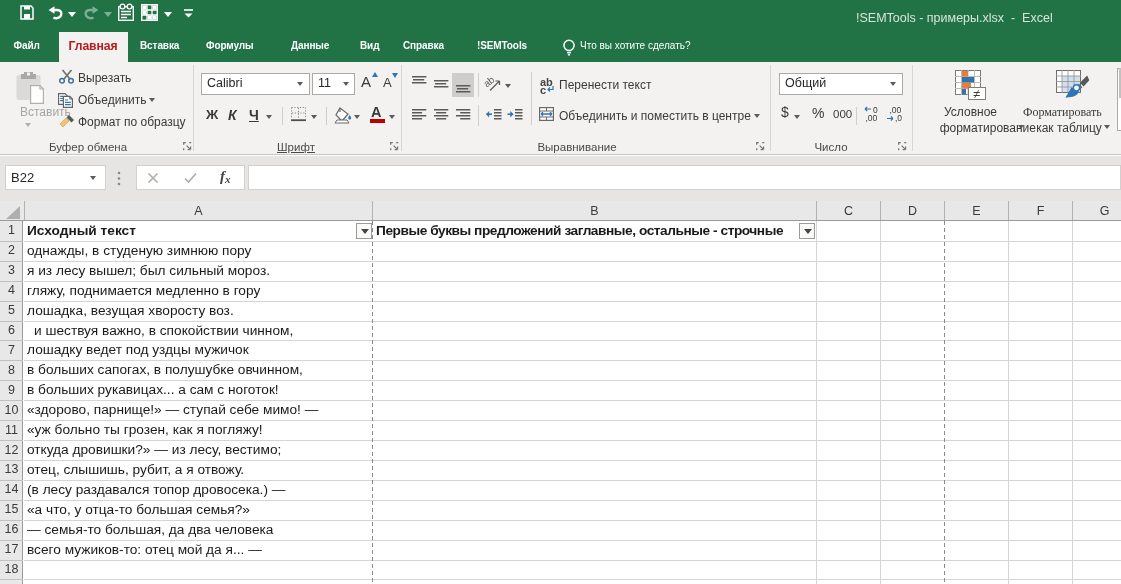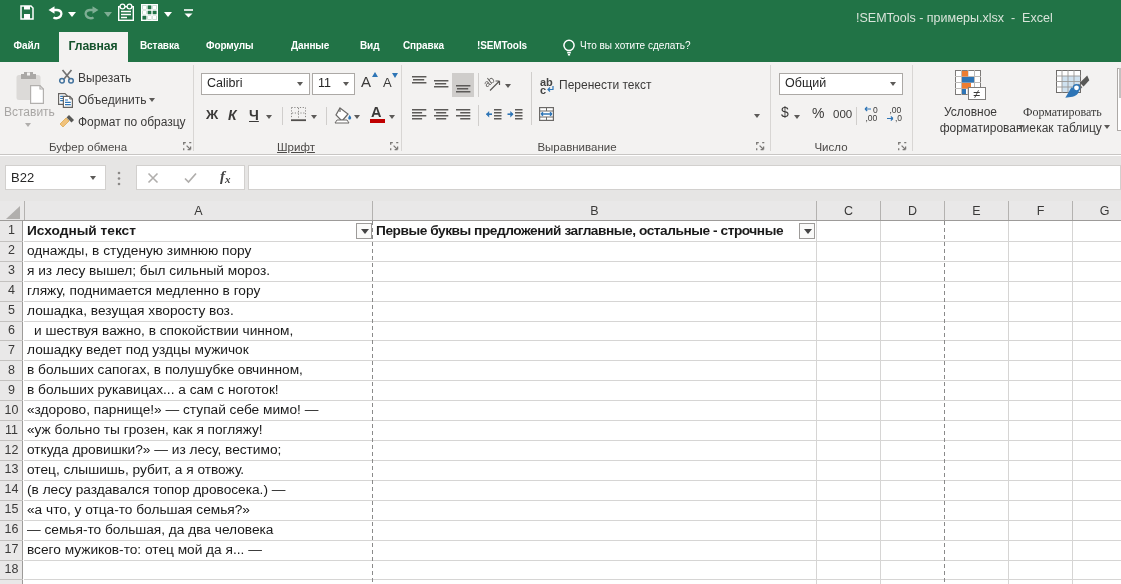--- a/index.html
+++ b/index.html
@@ -4,21 +4,21 @@
 <style>
   * { margin:0; padding:0; box-sizing:border-box; }
   html,body { width:1121px; height:584px; overflow:hidden; font-family:"Liberation Sans",sans-serif; }
   .abs { position:absolute; }
   #app { position:relative; width:1121px; height:584px; background:#fff; }
   svg { position:absolute; overflow:visible; }
   
   #titlebar { left:0; top:0; width:1121px; height:32px; background:#217346; }
   #tabrow   { left:0; top:32px; width:1121px; height:30px; background:#217346; }
   .tab { position:absolute; top:0; height:30px; line-height:27px; color:#fff; font-size:10px; font-weight:bold; letter-spacing:-0.1px; }
-  #activetab { position:absolute; left:58.5px; top:0; width:69px; height:31px; background:#f3f2f1; color:#14532d; text-align:center; line-height:28px; font-size:12.2px; font-weight:bold; letter-spacing:-0.1px; }
+  #activetab { position:absolute; left:58.5px; top:0; width:69px; height:31px; background:#f3f2f1; color:#b91c1c; text-align:center; line-height:28px; font-size:12.2px; font-weight:bold; letter-spacing:-0.1px; }
   #title-text { position:absolute; left:856px; top:0; width:220px; height:32px; line-height:36px; color:#d9e4da; font-size:12.5px; white-space:nowrap; }
   
   #ribbon { left:0; top:62px; width:1121px; height:93px; background:#f3f2f1; border-bottom:1px solid #c8c6c4; }
   .vsep { position:absolute; top:3px; height:86px; width:1px; background:#d8d6d4; }
   .vsep2 { position:absolute; width:1px; background:#d0cecc; }
   .glabel { position:absolute; top:79px; height:14px; font-size:11.5px; color:#4b4947; text-align:center; white-space:nowrap; }
   .rbtxt { position:absolute; font-size:12px; color:#3b3a39; white-space:nowrap; }
   .caret { position:absolute; width:0; height:0; border-left:3.5px solid transparent; border-right:3.5px solid transparent; border-top:4px solid #5c5a58; }
   .combo { position:absolute; background:#fff; border:1px solid #aca9a6; }
   .launcher { position:absolute; width:10px; height:10px; }
@@ -115,21 +115,21 @@
     <div class="glabel" style="left:517px; width:120px;">Выравнивание</div>
     <div class="glabel" style="left:771px; width:120px;">Число</div>
 
     <svg style="left:16px; top:6px;" width="28" height="36" viewBox="0 0 28 36">
       <rect x="0.5" y="7" width="24" height="25" rx="2.5" fill="#dcdad8"></rect>
       <path d="M8 4 H17 V8 H8 Z M5 6 H20 V11 H5 Z" fill="#aaa8a6"></path>
       <rect x="11" y="4.5" width="3" height="3" fill="#f3f2f1"></rect>
       <path d="M14.6 17.6 H24 L27.4 21 V35.4 H14.6 Z" fill="#fff" stroke="#b2b0ae" stroke-width="1.2"></path>
       <path d="M24 17.6 V21 H27.4" fill="none" stroke="#b2b0ae" stroke-width="1.2"></path>
     </svg>
-    <div class="rbtxt" style="left:4px; top:43px; width:48px; text-align:left; color:#a8a6a4;">Вставить</div>
+    <div class="rbtxt" style="left:20px; top:43px; width:48px; text-align:left; color:#a8a6a4;">Вставить</div>
     <div class="caret" style="left:25px; top:61px; border-top-color:#b0aeac;"></div>
     <svg style="left:59px; top:7px;" width="16" height="15" viewBox="0 0 16 15">
       <path d="M3.5 1 L11 10 M12.5 1 L5 10" stroke="#717171" stroke-width="1.7"></path>
       <circle cx="3" cy="11.7" r="2.3" fill="none" stroke="#41719c" stroke-width="1.5"></circle>
       <circle cx="12" cy="11.7" r="2.3" fill="none" stroke="#41719c" stroke-width="1.5"></circle>
     </svg>
     <div class="rbtxt" style="left:78px; top:9px;">Вырезать</div>
     <svg style="left:58px; top:31px;" width="15" height="15" viewBox="0 0 15 15">
       <path d="M0.6 0.6 H7 L9.2 2.8 V11.4 H0.6 Z" fill="#fff" stroke="#666462" stroke-width="1.2"></path>
       <path d="M2.2 3.3 H5.2 M2.2 5.5 H5.2 M2.2 7.7 H5.2" stroke="#2e75b6" stroke-width="1.2"></path>
@@ -230,20 +230,21 @@
     <div class="rbtxt" style="left:540px; top:22px; font-size:11px; font-weight:bold; color:#444;">c</div>
     <svg style="left:546px; top:24px;" width="8" height="7" viewBox="0 0 8 7">
         <path d="M7 0 V3.5 H2 M4 1.5 L2 3.5 L4 5.5" stroke="#2e75b6" stroke-width="1.2" fill="none"></path>
       </svg>
     <div class="rbtxt" style="left:559px; top:16px;">Перенести текст</div>
     <svg style="left:539px; top:45px;" width="15" height="14" viewBox="0 0 15 14">
       <rect x="0.6" y="0.6" width="13.8" height="12.8" fill="#fff" stroke="#6b6967" stroke-width="1.2"></rect>
       <path d="M1 4 H14 M1 10 H14 M7.5 1 V4 M7.5 10 V13" stroke="#6b6967" stroke-width="1"></path>
       <path d="M2 7 H13 M2 7 L4 5.2 M2 7 L4 8.8 M13 7 L11 5.2 M13 7 L11 8.8" stroke="#2e75b6" stroke-width="1.3" fill="none"></path>
     </svg>
+    <div class="rbtxt" style="left:559px; top:47px;">Объединить и поместить в центре</div>
     <div class="caret" style="left:754px; top:51.5px;"></div>
     <svg class="launcher" style="left:756px; top:80px;" width="10" height="10" viewBox="0 0 10 10">
       <path d="M0.7 2.8 V0.7 H2.8 M6.2 0.7 H8.3 M0.7 6.2 V8.3" stroke="#7a7876" stroke-width="1.3" fill="none"></path>
       <path d="M3.6 3.6 L7.6 7.6 M7.6 7.6 V4.6 M7.6 7.6 H4.6" stroke="#7a7876" stroke-width="1.3" fill="none"></path>
     </svg>
 
     <div class="combo" style="left:779px; top:11px; width:124px; height:22px;"></div>
     <div class="rbtxt" style="left:785px; top:14px; font-size:12.5px; color:#262626;">Общий</div>
     <div class="caret" style="left:890px; top:20px;"></div>
     <div class="rbtxt" style="left:781px; top:42px; font-size:14px;">$</div>

